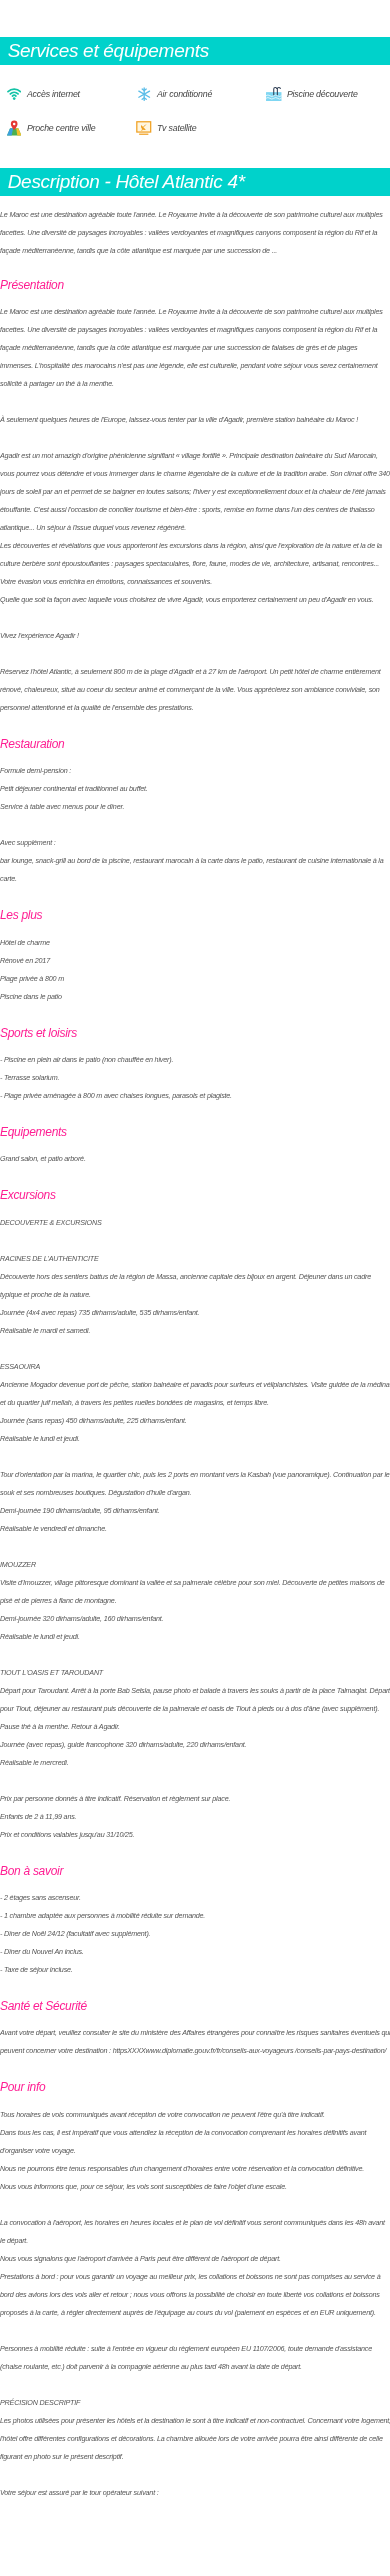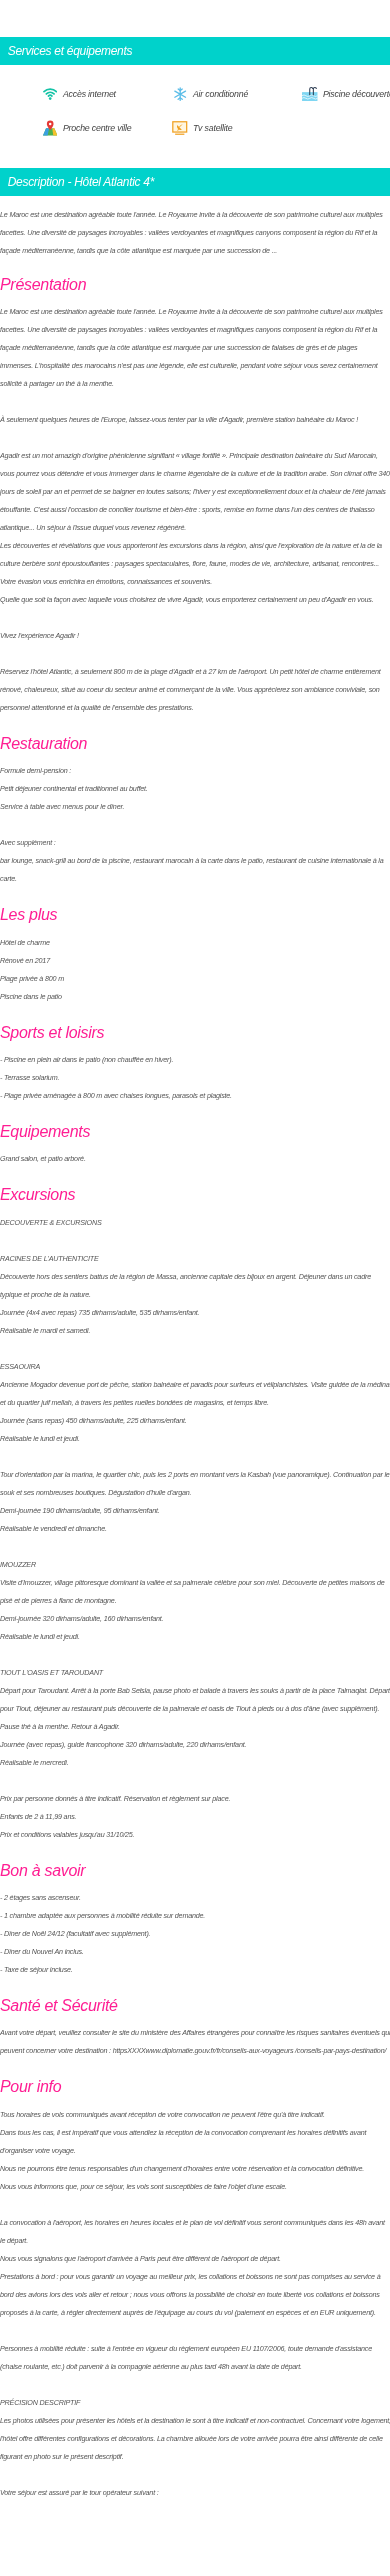--- a/index.html
+++ b/index.html
@@ -8,51 +8,50 @@
     background: #ffffff;
     font-family: "Liberation Sans", "DejaVu Sans", sans-serif;
     color: #4a4a4a;
   }
   .page { width: 391px; padding-top: 37px; }
   .banner {
     height: 28px;
     background: #00d2cb;
     color: #ffffff;
     font-style: italic;
-    font-size: 12px;
+    font-size: 19px;
     line-height: 28px;
     padding-left: 7.7px;
     letter-spacing: -0.3px;
   }
   .services {
     display: grid;
     grid-template-columns: 130px 130px 131px;
     row-gap: 15.5px;
     padding: 19.6px 0 27px 6.2px;
-    margin-left: 36px;
   }
   .service { display: flex; align-items: center; gap: 5.2px; height: 18.5px; }
   .service .ico { width: 15.5px; height: 15.5px; display: flex; align-items: center; justify-content: center; flex: none; }
   .service .lbl { font-style: italic; font-size: 8.8px; color: #444444; letter-spacing: -0.2px; }
   .desc-banner { margin-top: 4px; }
   .content { padding: 0; }
   .intro { padding-top: 10.3px; }
   p.txt, .txt-line {
     font-style: italic;
     font-size: 7.2px;
     line-height: 18px;
     color: #555555;
     letter-spacing: -0.2px;
   }
   .block { margin-bottom: 18px; }
   h2.sec {
     color: #ff1e93;
     font-style: italic;
     font-weight: normal;
-    font-size: 16px;
+    font-size: 12px;
     line-height: 18px;
     margin: 15.5px 0 9.3px 0;
     letter-spacing: -0.3px;
   }
 </style>
 </head>
 <body>
 
 <div class="page">
 

